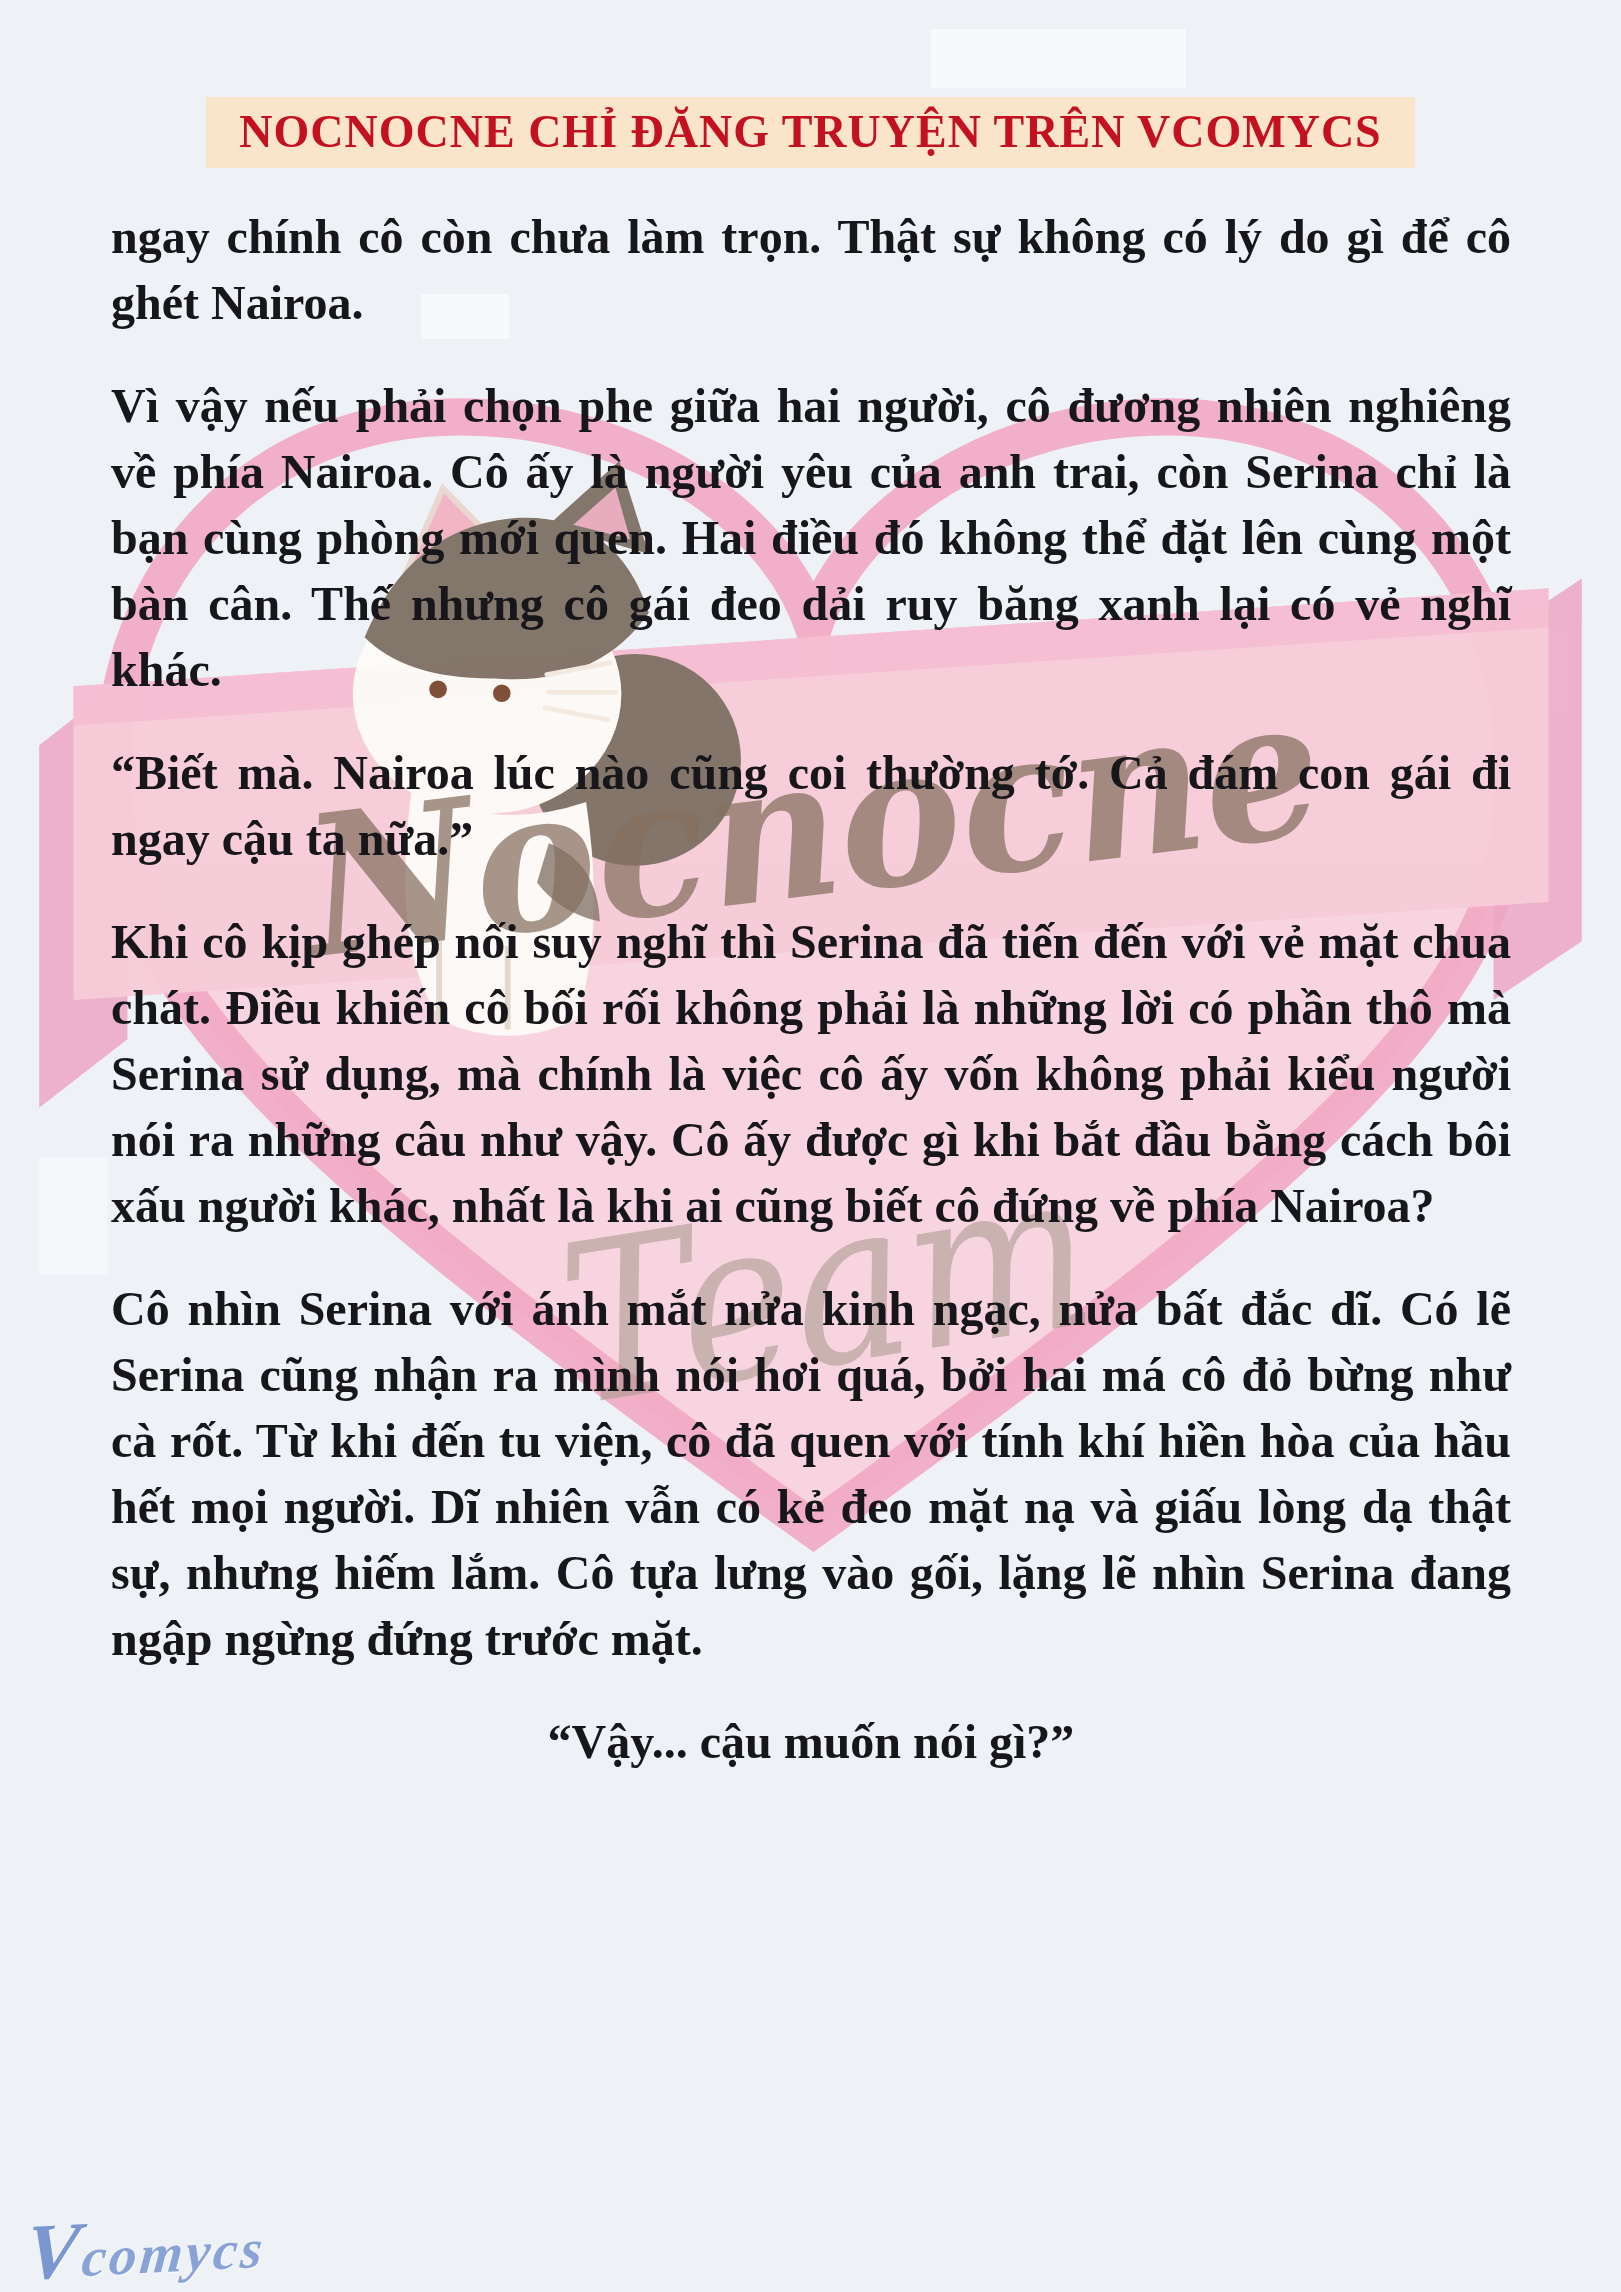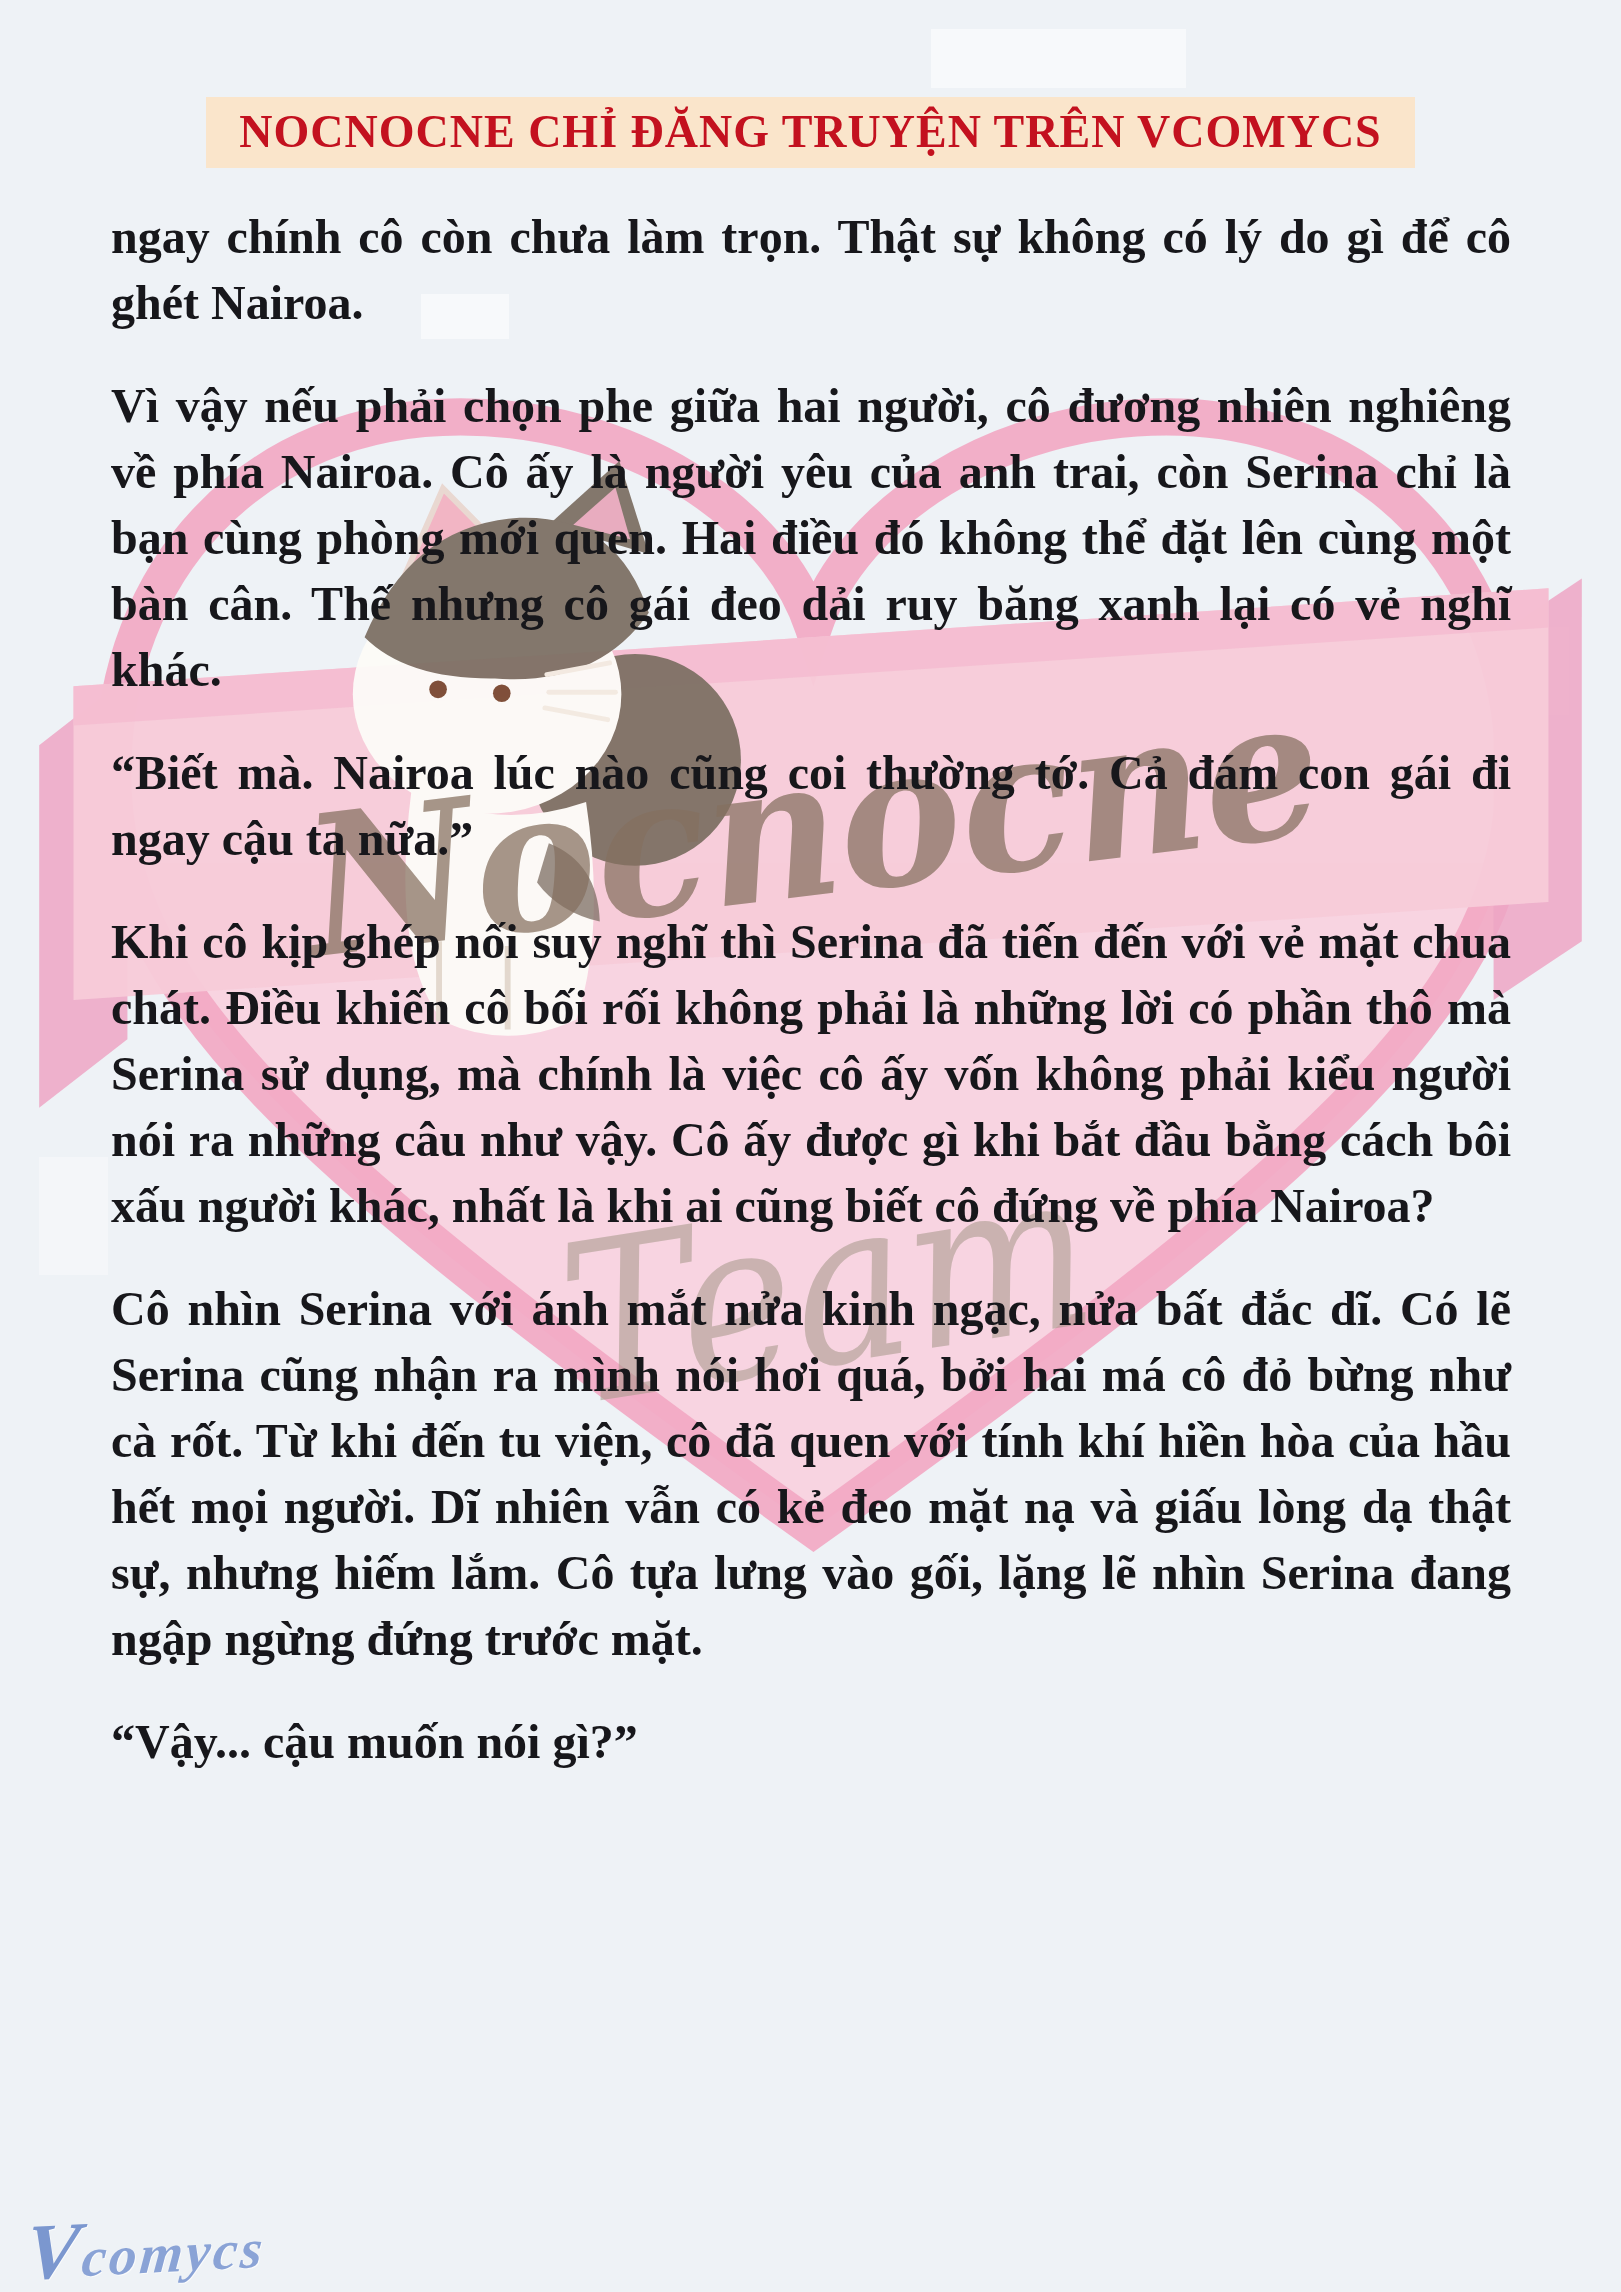--- a/index.html
+++ b/index.html
@@ -41,21 +41,21 @@
     color:#17171b;
   }
   .story p{
     margin:0 0 37px 0;
     font-size:48px;
     line-height:66px;
     font-weight:700;
     text-align:justify;
     text-justify:inter-word;
   }
-  .story p:last-child{text-align:left;}
+  .story p:last-child{text-align:center;}
 
   .vcomycs{
     position:absolute;
     left:27.4px;top:2201px;
     z-index:2;
     font-size:55px;
     font-weight:700;
     font-style:italic;
     letter-spacing:2.9px;
     color:#8aa3d6;

